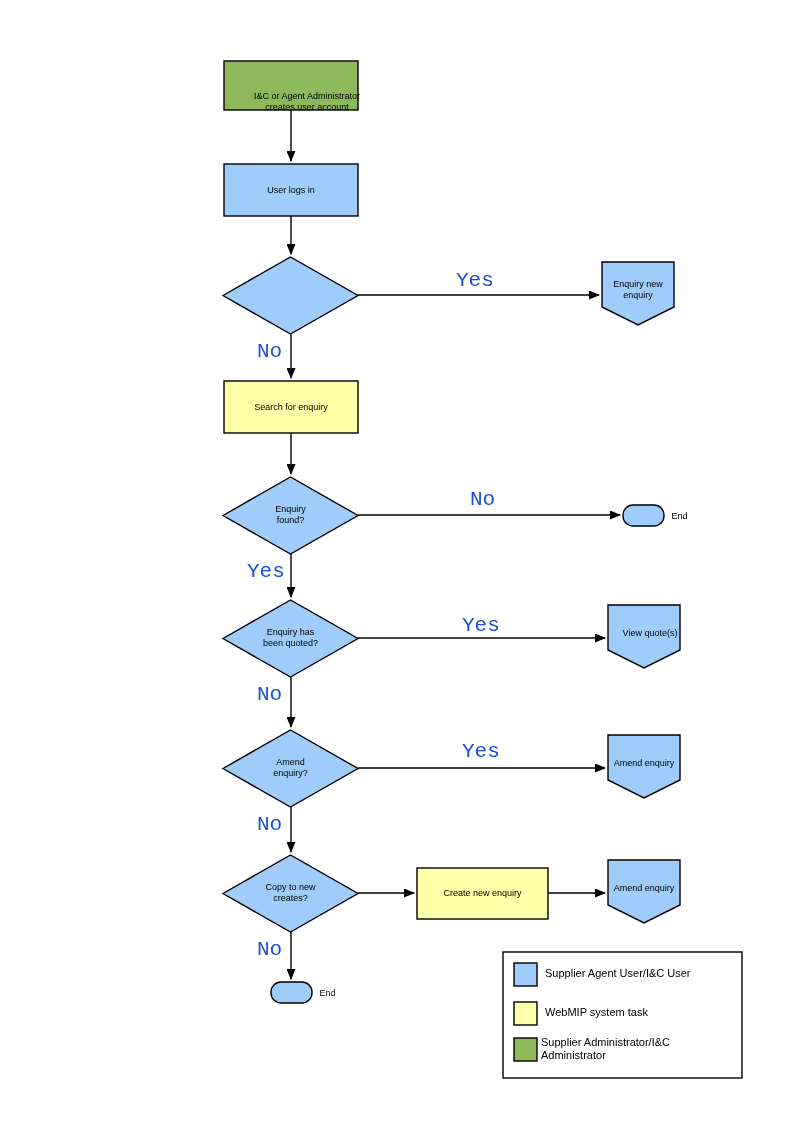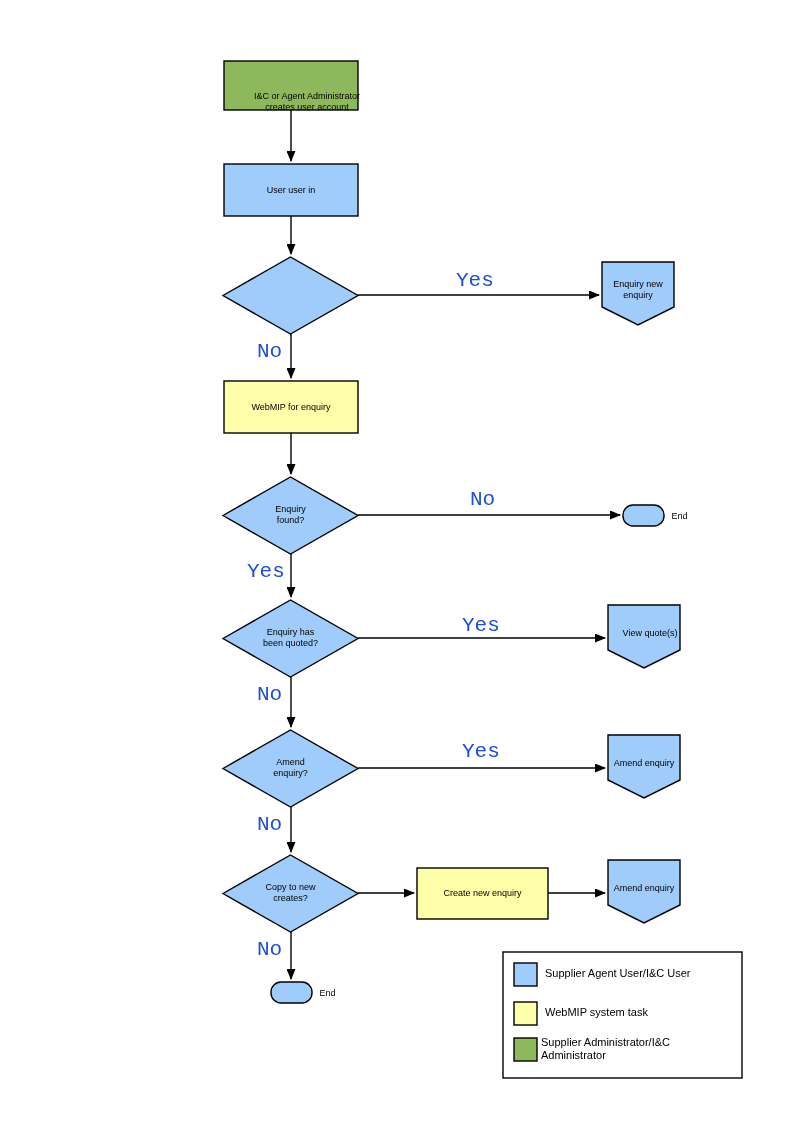--- a/index.html
+++ b/index.html
@@ -80,24 +80,24 @@
     <rect x="271" y="982" width="41" height="21" rx="10" ry="10" fill="#9FCCFA" stroke="#000" stroke-width="1.4"></rect>
 
     <rect x="503" y="952" width="239" height="126" fill="#FFFFFF" stroke="#000" stroke-width="1.4"></rect>
     <rect x="514" y="963" width="23" height="23" fill="#9FCCFA" stroke="#000" stroke-width="1.4"></rect>
     <rect x="514" y="1002" width="23" height="23" fill="#FFFFAA" stroke="#000" stroke-width="1.4"></rect>
     <rect x="514" y="1038" width="23" height="23" fill="#8DB85C" stroke="#000" stroke-width="1.4"></rect>
   </svg>
 
   <div class="node-label" style="left:240px;top:61px;width:134px;height:49px;margin-top:16px;">I&amp;C or Agent Administrator
 creates user account</div>
-  <div class="node-label" style="left:224px;top:164px;width:134px;height:52px;">User user in</div>
+  <div class="node-label" style="left:224px;top:164px;width:134px;height:52px;">User logs in</div>
   <div class="node-label" style="left:602px;top:270px;width:72px;height:40px;">Enquiry new
 enquiry</div>
-  <div class="node-label" style="left:224px;top:381px;width:134px;height:52px;">WebMIP for enquiry</div>
+  <div class="node-label" style="left:224px;top:381px;width:134px;height:52px;">Search for enquiry</div>
   <div class="node-label" style="left:223px;top:492px;width:135px;height:46px;">Enquiry
 found?</div>
   <div class="node-label term-label" style="left:623px;top:505px;width:41px;height:21px;">End</div>
   <div class="node-label" style="left:223px;top:615px;width:135px;height:46px;">Enquiry has
 been quoted?</div>
   <div class="node-label" style="left:608px;top:618px;width:84px;height:30px;">View quote(s)</div>
   <div class="node-label" style="left:223px;top:745px;width:135px;height:46px;text-align:center;">Amend
 enquiry?</div>
   <div class="node-label" style="left:606px;top:748px;width:76px;height:30px;">Amend enquiry</div>
   <div class="node-label" style="left:223px;top:870px;width:135px;height:46px;">Copy to new

